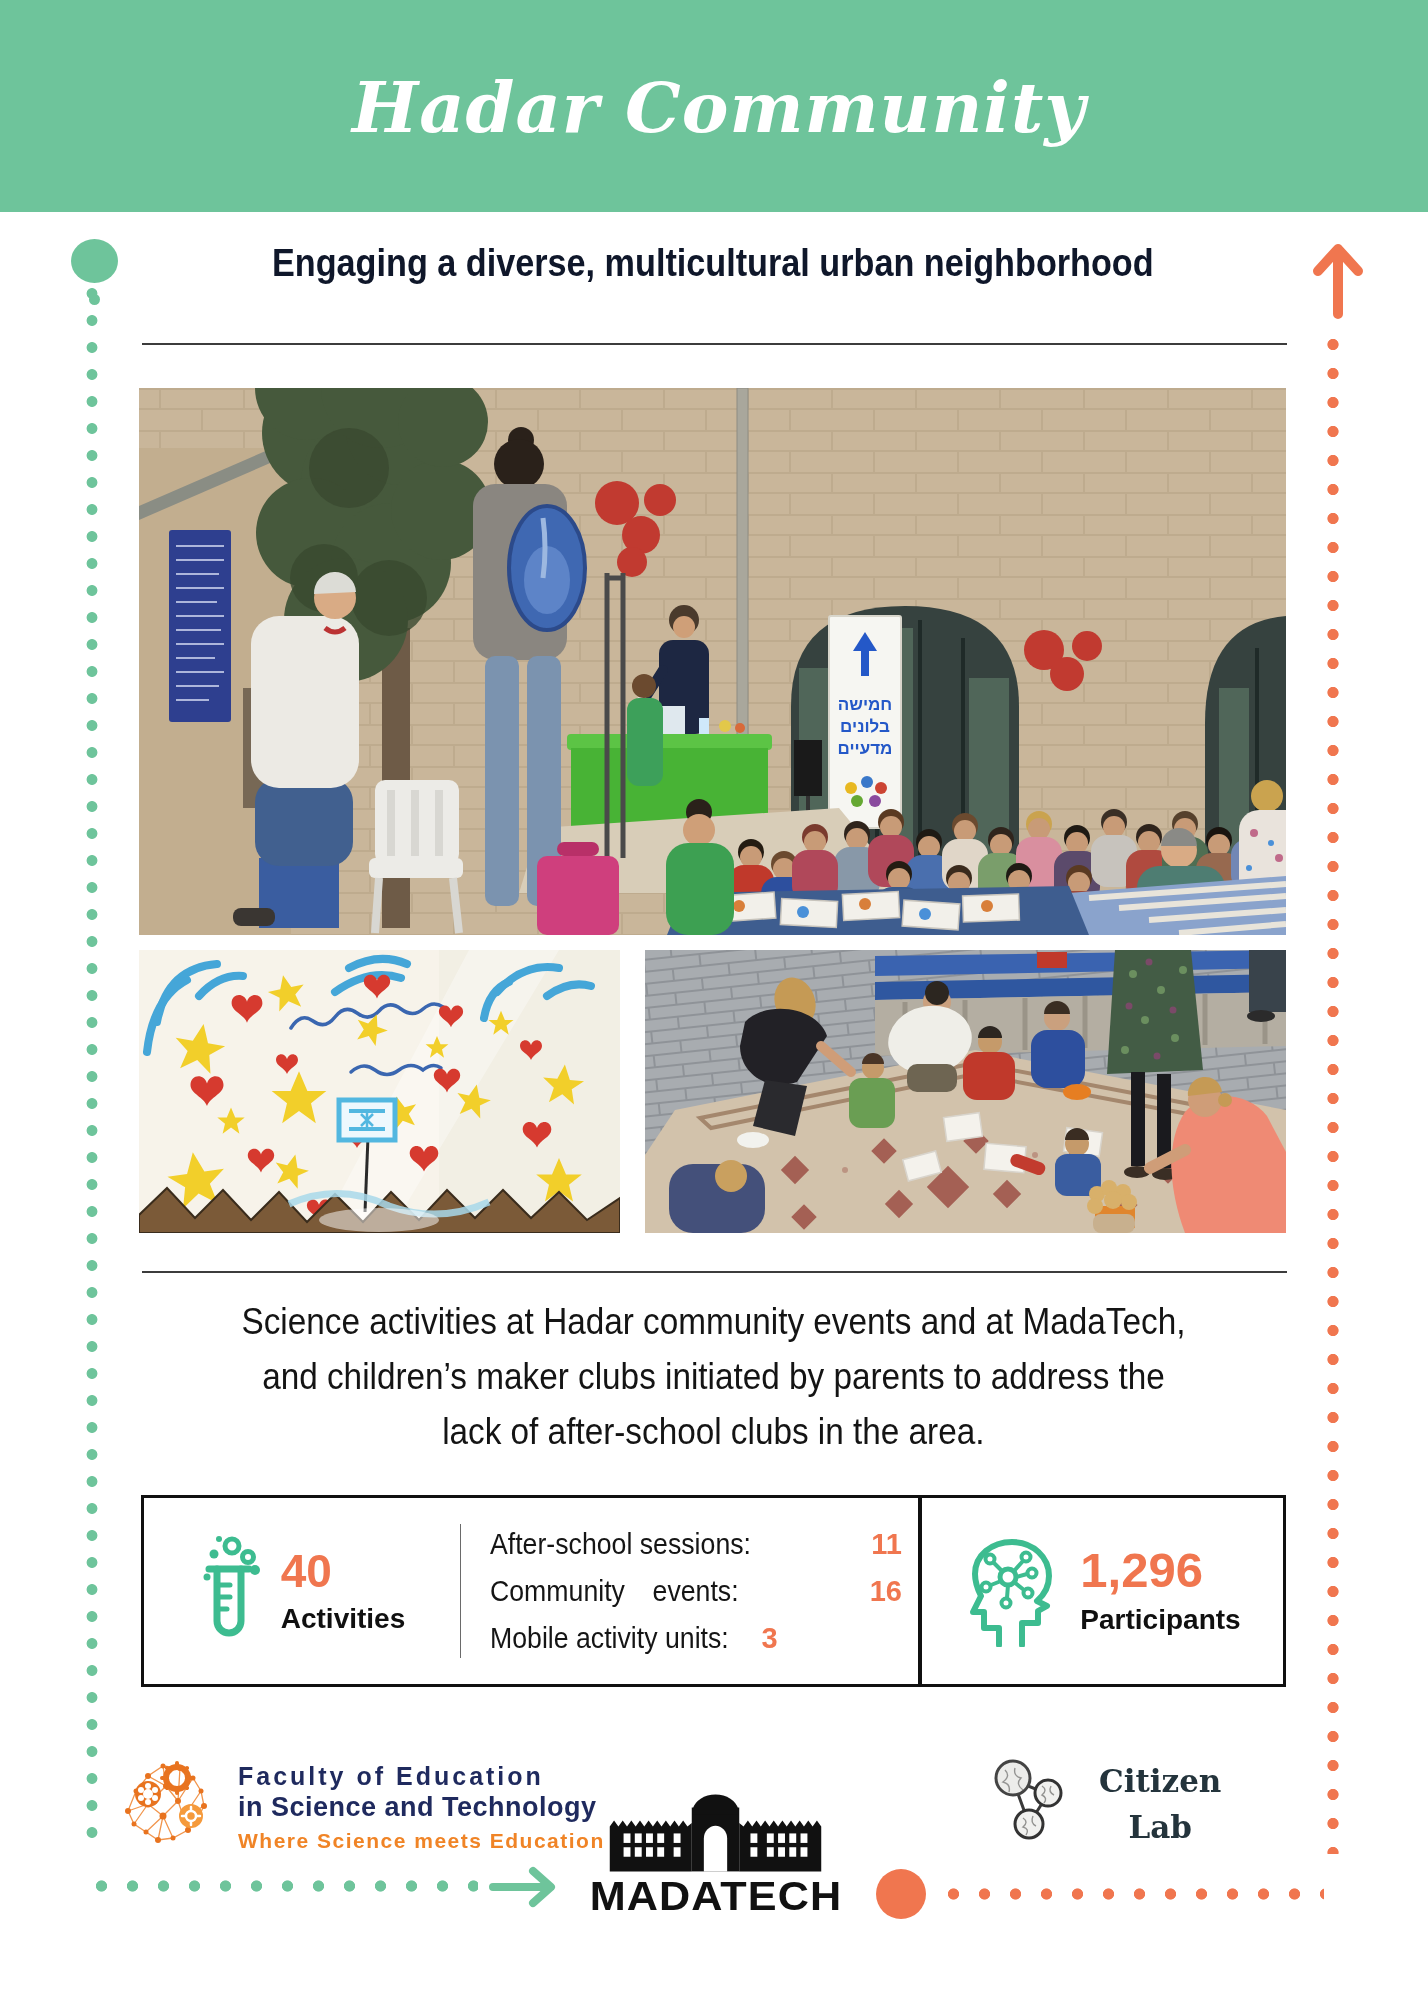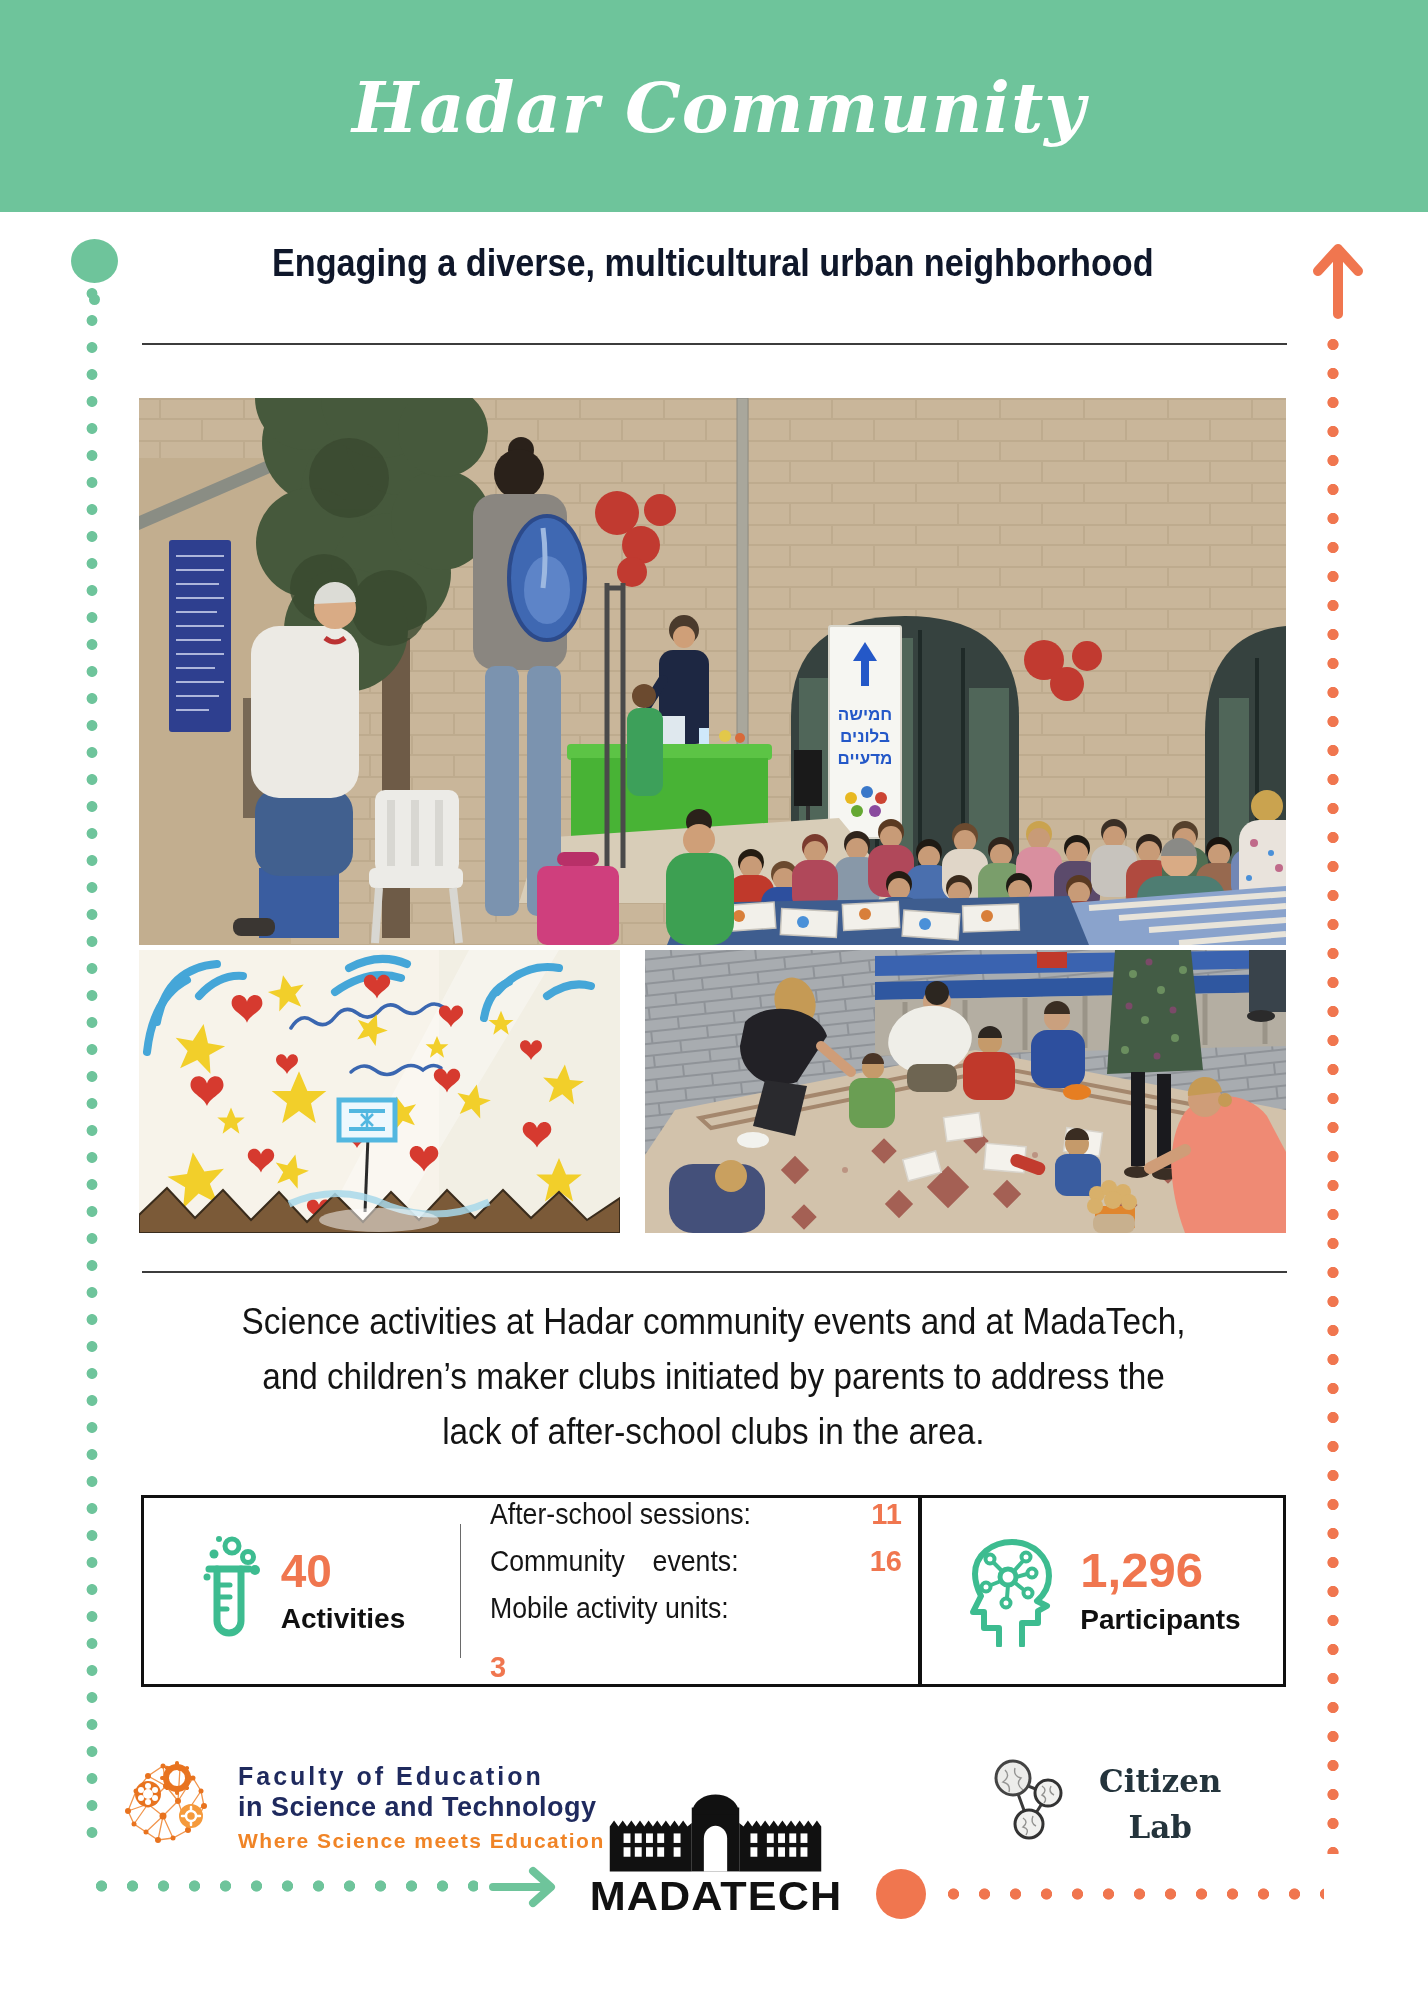--- a/index.html
+++ b/index.html
@@ -28,42 +28,42 @@
   .dots-horange{left:938px;top:1888px;width:386px;height:12px;
     background-image:radial-gradient(circle,#f0764f 5.2px,transparent 6px);background-size:31px 12px;background-repeat:repeat-x;}
 
   .arrow-abs{position:absolute;}
 
   .sep{position:absolute;left:142px;width:1145px;border:none;border-top:2px solid #3c3c3c;margin:0;}
   .sep1{top:343px;} .sep2{top:1271px;}
 
   .photo{position:absolute;margin:0;overflow:hidden;background:#ddd;}
   .photo svg{display:block;width:100%;height:100%;}
-  .photo-main{left:139px;top:398px;width:1147px;height:547px;}
+  .photo-main{left:139px;top:388px;width:1147px;height:547px;}
   .photo-drawing{left:139px;top:950px;width:481px;height:283px;}
   .photo-rug{left:645px;top:950px;width:641px;height:283px;}
 
   .description{position:absolute;left:139px;top:1294px;width:1148px;margin:0;text-align:center;
     font-size:37px;line-height:55px;color:#141414;font-weight:400;}
   .dline{display:block;}
 
   .stats-box{position:absolute;left:141px;top:1495px;width:1145px;height:192px;border:3px solid #101010;
     box-sizing:border-box;display:flex;background:#fff;}
   .cell-left{width:316px;display:flex;align-items:center;justify-content:center;gap:18px;}
   .cell-mid{width:458px;position:relative;display:flex;flex-direction:column;justify-content:center;
     padding:0 16px 0 30px;box-sizing:border-box;}
   .cell-mid::before{content:"";position:absolute;left:0;top:26px;bottom:26px;width:1px;background:#6a6a6a;}
   .cell-right{flex:1;border-left:4px solid #101010;display:flex;align-items:center;justify-content:center;gap:16px;}
   .stat-value{font-size:46px;font-weight:700;color:#f0764f;line-height:1;}
   .cell-right .stat-value{font-size:49px;}
   .stat-label{font-size:28px;font-weight:700;color:#101010;margin-top:9px;}
   .brow{display:flex;justify-content:space-between;align-items:baseline;font-size:29px;line-height:47px;color:#151515;}
   .brow .blabel{display:inline-block;transform:scaleX(.92);transform-origin:left;}
   .brow.r2 .blabel{word-spacing:22px;}
-  .brow.r3{justify-content:flex-start;gap:12px;flex-direction:column;}
+  .brow.r3{justify-content:flex-start;gap:12px;}
   .bvalue{color:#f0764f;font-weight:700;}
 
   .faculty{position:absolute;left:118px;top:1756px;display:flex;gap:20px;align-items:flex-start;}
   .fac-text{padding-top:6px;}
   .fac-l1{font-size:25px;font-weight:700;color:#1f2a5e;letter-spacing:3px;white-space:nowrap;}
   .fac-l2{font-size:27px;font-weight:700;color:#1f2a5e;letter-spacing:.5px;margin-top:1px;white-space:nowrap;}
   .fac-l3{font-size:21px;font-weight:700;color:#f08426;letter-spacing:1.5px;margin-top:6px;white-space:nowrap;}
 
   .madatech{position:absolute;left:583px;top:1792px;width:265px;text-align:center;}
   .mt-name{font-size:40px;font-weight:800;color:#111;letter-spacing:1px;display:inline-block;

